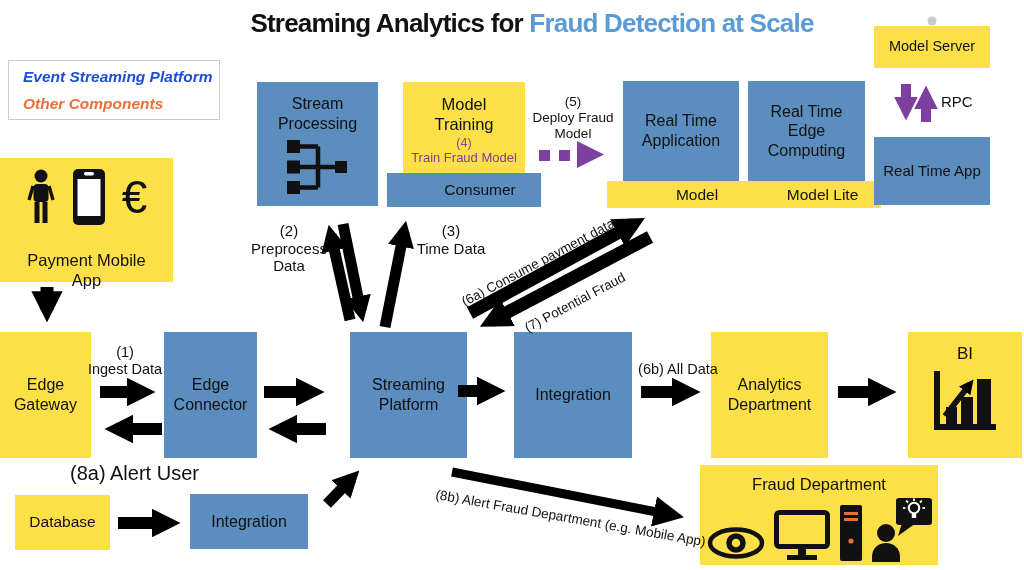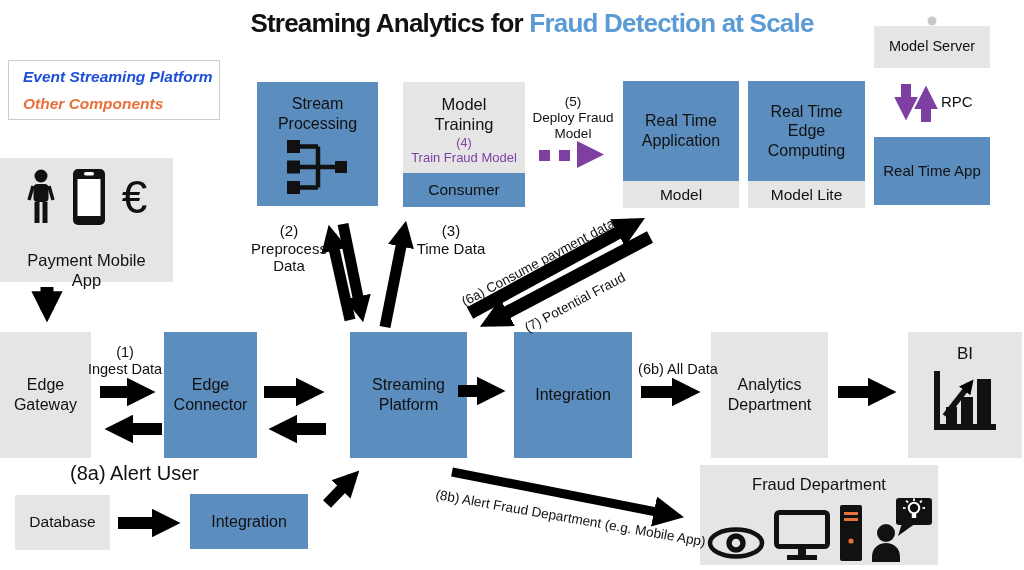--- a/index.html
+++ b/index.html
@@ -12,25 +12,25 @@
   
   #legend{left:8px;top:60px;width:212px;height:60px;border:1px solid #ccc;background:#fff;
           display:flex;flex-direction:column;justify-content:center;padding:2px 0 2px 14px;box-sizing:border-box;}
   #legend div{font-size:15.5px;font-weight:bold;font-style:italic;line-height:1.75;}
   .leg-blue{color:#1d4ed8;}
   .leg-orange{color:#e8703a;}
   
   .box{position:absolute;display:flex;flex-direction:column;align-items:center;justify-content:center;
        text-align:center;box-sizing:border-box;}
   .blue{background:#5b8dbe;}
-  .orange{background:#e5e5e5;}
+  .orange{background:#fde047;}
   .lbl{font-size:16px;line-height:1.22;color:#111;}
   .split{justify-content:flex-start;padding:0;}
   .split .main{flex:1;width:100%;display:flex;flex-direction:column;align-items:center;justify-content:center;}
-  .split .footer{width:100%;display:flex;align-items:center;justify-content:center;font-size:15.5px;}
+  .split .footer{width:100%;display:flex;align-items:center;justify-content:center;font-size:15.5px;padding-left:32px;}
   .purple-txt{color:#7d3fa0;}
   
   .flow-label{position:absolute;font-size:14px;line-height:1.18;text-align:center;color:#111;white-space:nowrap;}
   .wrap{white-space:normal;}
   .rot{transform-origin:0 0;white-space:nowrap;text-align:left;}
   svg.overlay{position:absolute;left:0;top:0;pointer-events:none;}
   .icon-row{display:flex;align-items:center;justify-content:center;}
   .euro{font-size:46px;font-weight:400;line-height:1;color:#111;}
 </style>
 </head>

